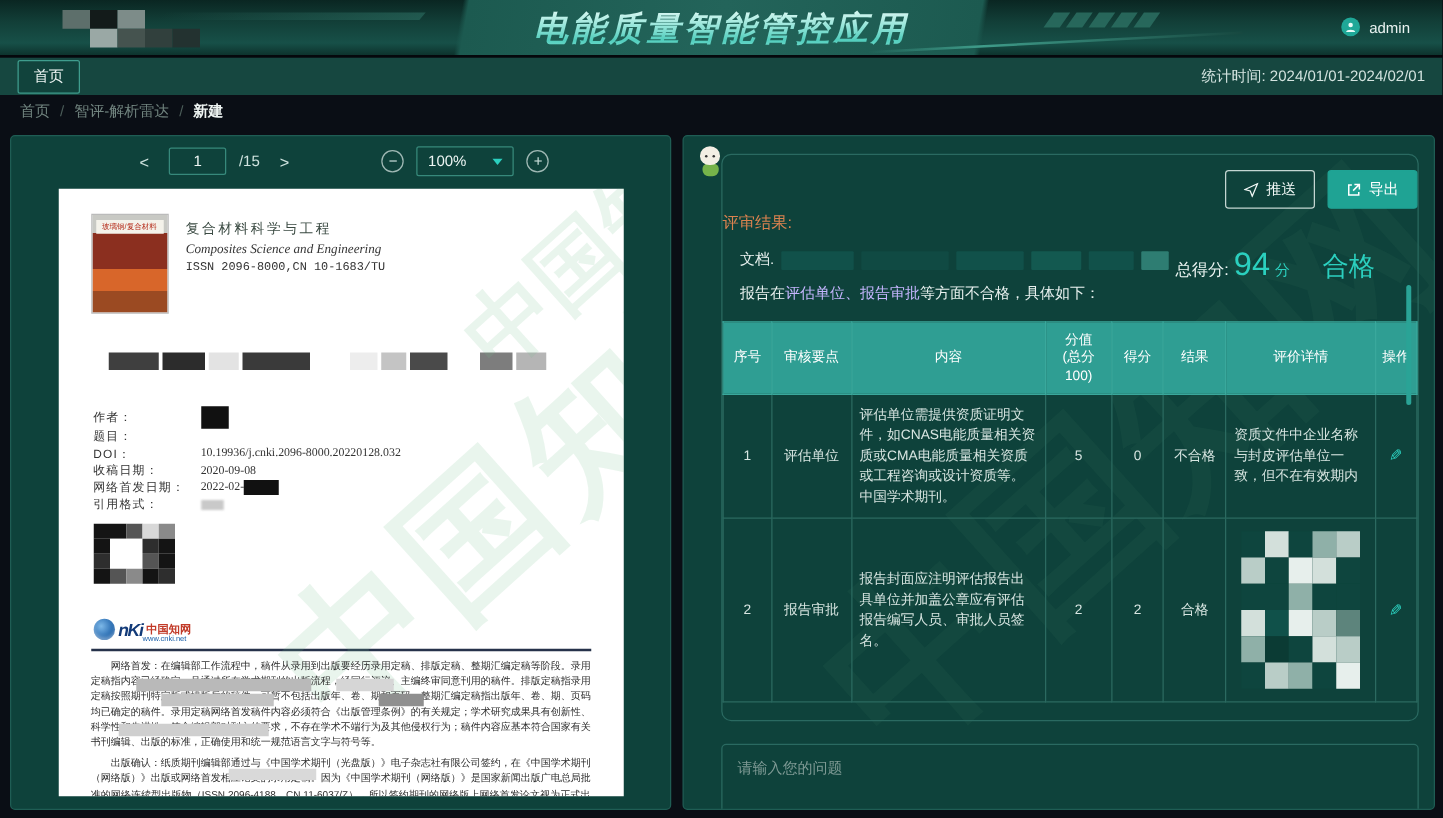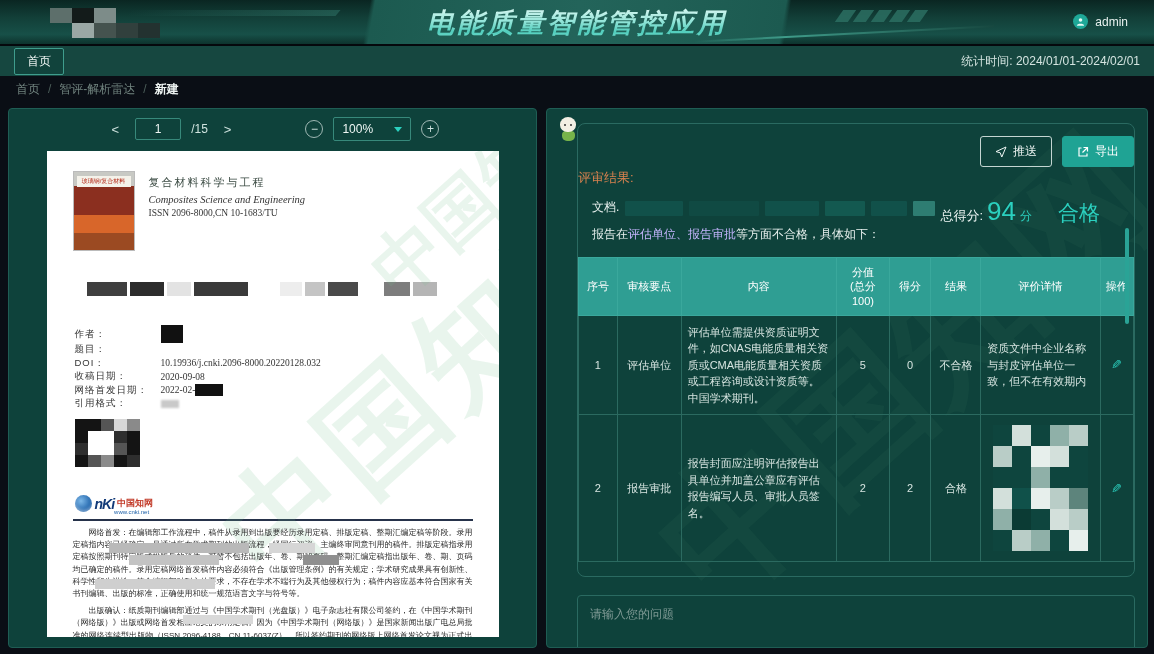--- a/index.html
+++ b/index.html
@@ -62,21 +62,21 @@
   .doc-page { width:452px; height:486px; margin:6px auto 0; background:#ffffff; position:relative; overflow:hidden; padding:20px 26px 10px; color:#222; }
   .wm { position:absolute; font-weight:bold; color:rgba(120,190,140,0.16); pointer-events:none; white-space:nowrap; }
   .wm1 { font-size:120px; left:130px; top:150px; transform:rotate(-42deg); letter-spacing:8px; }
   .wm2 { font-size:70px; left:300px; top:-10px; transform:rotate(-42deg); }
   .journal-head { display:flex; gap:14px; position:relative; }
   .cover-thumb { width:62px; height:80px; background:linear-gradient(180deg,#c8c9c4 0 18%, #8b2f1f 18% 55%, #d8662a 55% 78%, #9b4a22 78% 100%); border:1px solid #bbb; position:relative; flex:none; }
   .cover-strip { position:absolute; top:4px; left:3px; right:3px; font-size:6px; color:#b42a18; background:#f4f2ea; text-align:center; padding:1px 0; white-space:nowrap; overflow:hidden; }
   .journal-meta { padding-top:4px; }
   .journal-cn { font-size:11px; color:#3a4a42; letter-spacing:2px; margin-bottom:4px; }
   .journal-en { font-family:"Liberation Serif","DejaVu Serif",serif; font-style:italic; font-size:10.5px; color:#333; margin-bottom:3px; }
-  .journal-issn { font-family:Liberation Serif, serif; font-size:9.5px; color:#333; }
+  .journal-issn { font-family:Liberation Mono, monospace; font-size:9.5px; color:#333; }
   .title-redacts { display:flex; align-items:center; gap:3px; margin:30px 0 0 14px; height:16px; }
   .title-redacts i { display:inline-block; height:14px; }
   .doc-fields { margin:28px 0 0 2px; font-size:9.5px; }
   .doc-field-row { display:flex; min-height:13.5px; align-items:center; }
   .doc-field-row .fl { width:86px; color:#333; letter-spacing:1px; }
   .doc-field-row .fv { color:#333; display:flex; align-items:center; gap:2px; font-family:"Liberation Serif","DejaVu Serif",serif; }
   .rd { display:inline-block; }
   .qr-mosaic { margin:8px 0 0 2px; display:grid; grid-template-columns:repeat(5,13px); grid-auto-rows:12px; width:65px; }
   .cnki-row { display:flex; align-items:center; gap:3px; margin:26px 0 0 2px; }
   .cnki-globe { width:17px; height:17px; border-radius:50%; background:radial-gradient(circle at 35% 35%, #7db8e8, #1a5fa8 70%); box-shadow:inset 0 -2px 3px rgba(255,255,255,.4); }

